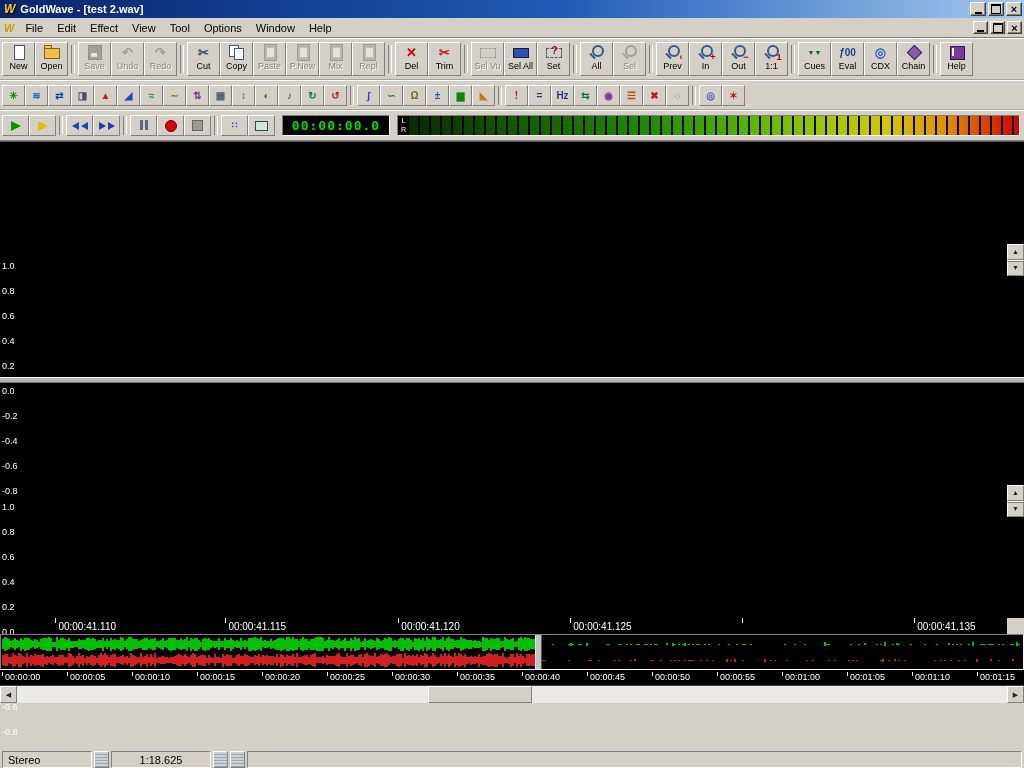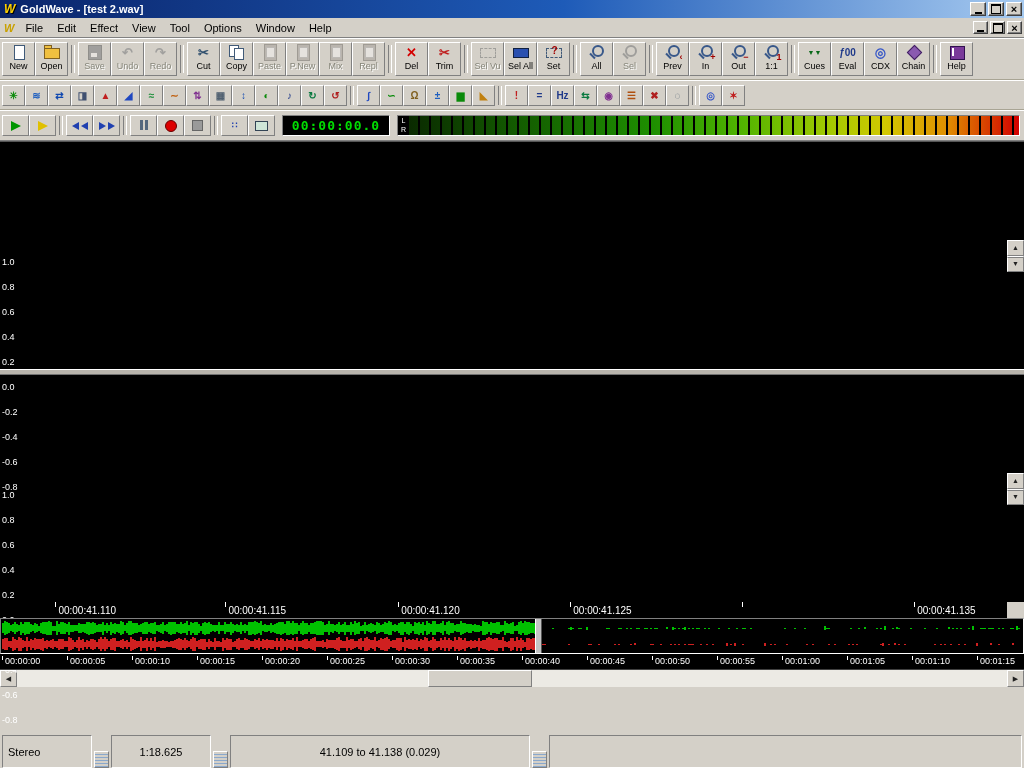--- a/index.html
+++ b/index.html
@@ -107,21 +107,21 @@
   .ovlbl::before{content:"";position:absolute;left:-3px;top:0;width:1px;height:4px;background:#fff;}
 
   
   .hscroll{flex:0 0 17px;display:flex;background:#d4d0c8;}
   .harrow{width:17px;flex:0 0 17px;background:#d4d0c8;border:1px solid;border-color:#fff #808080 #808080 #fff;font-size:7px;display:flex;align-items:center;justify-content:center;color:#222;padding:0;}
   .htrack{flex:1;position:relative;background:#eceae4;}
   .hthumb{position:absolute;top:0;height:100%;background:#d4d0c8;border:1px solid;border-color:#fff #808080 #808080 #fff;box-sizing:border-box;}
 
   
   .status{flex:0 0 19px;display:flex;background:#d4d0c8;font-size:11px;align-items:flex-end;padding:2px 2px 0 2px;gap:2px;}
-  .scell{border:1px solid;border-color:#808080 #fff #fff #808080;display:flex;align-items:center;padding:8px 5px;height:15px;white-space:nowrap;overflow:hidden;}
+  .scell{border:1px solid;border-color:#808080 #fff #fff #808080;display:flex;align-items:center;padding:0 5px;height:15px;white-space:nowrap;overflow:hidden;}
   .scell.center{justify-content:center;}
   .c1{flex:0 0 78px;}
   .c2{flex:0 0 88px;margin-top:46px;}
   .c3{flex:0 0 288px;}
   .c2b{flex:0 0 96px;}
   .cfill{flex:1;}
   .sgrip{flex:0 0 13px;height:15px;border:1px solid;border-color:#fff #808080 #808080 #fff;background:repeating-linear-gradient(0deg,#8aa8cc 0 1px,#d4d0c8 1px 3px);}
 </style>
 </head>
 <body>
@@ -1628,18 +1628,17 @@
     <button class="harrow">
         <span>▶</span>
       </button>
   </div>
 
   <div class="status">
     <div class="scell c1">Stereo</div>
     <div class="sgrip"></div>
     <div class="scell c2 center">1:18.625</div>
     <div class="sgrip"></div>
-    <div class="scell c3 center">41.109 to 41.138 (0.029)</div>
     <div class="sgrip"></div>
     <div class="scell cfill"></div>
   </div>
 
 </div>
 
 </body></html>

